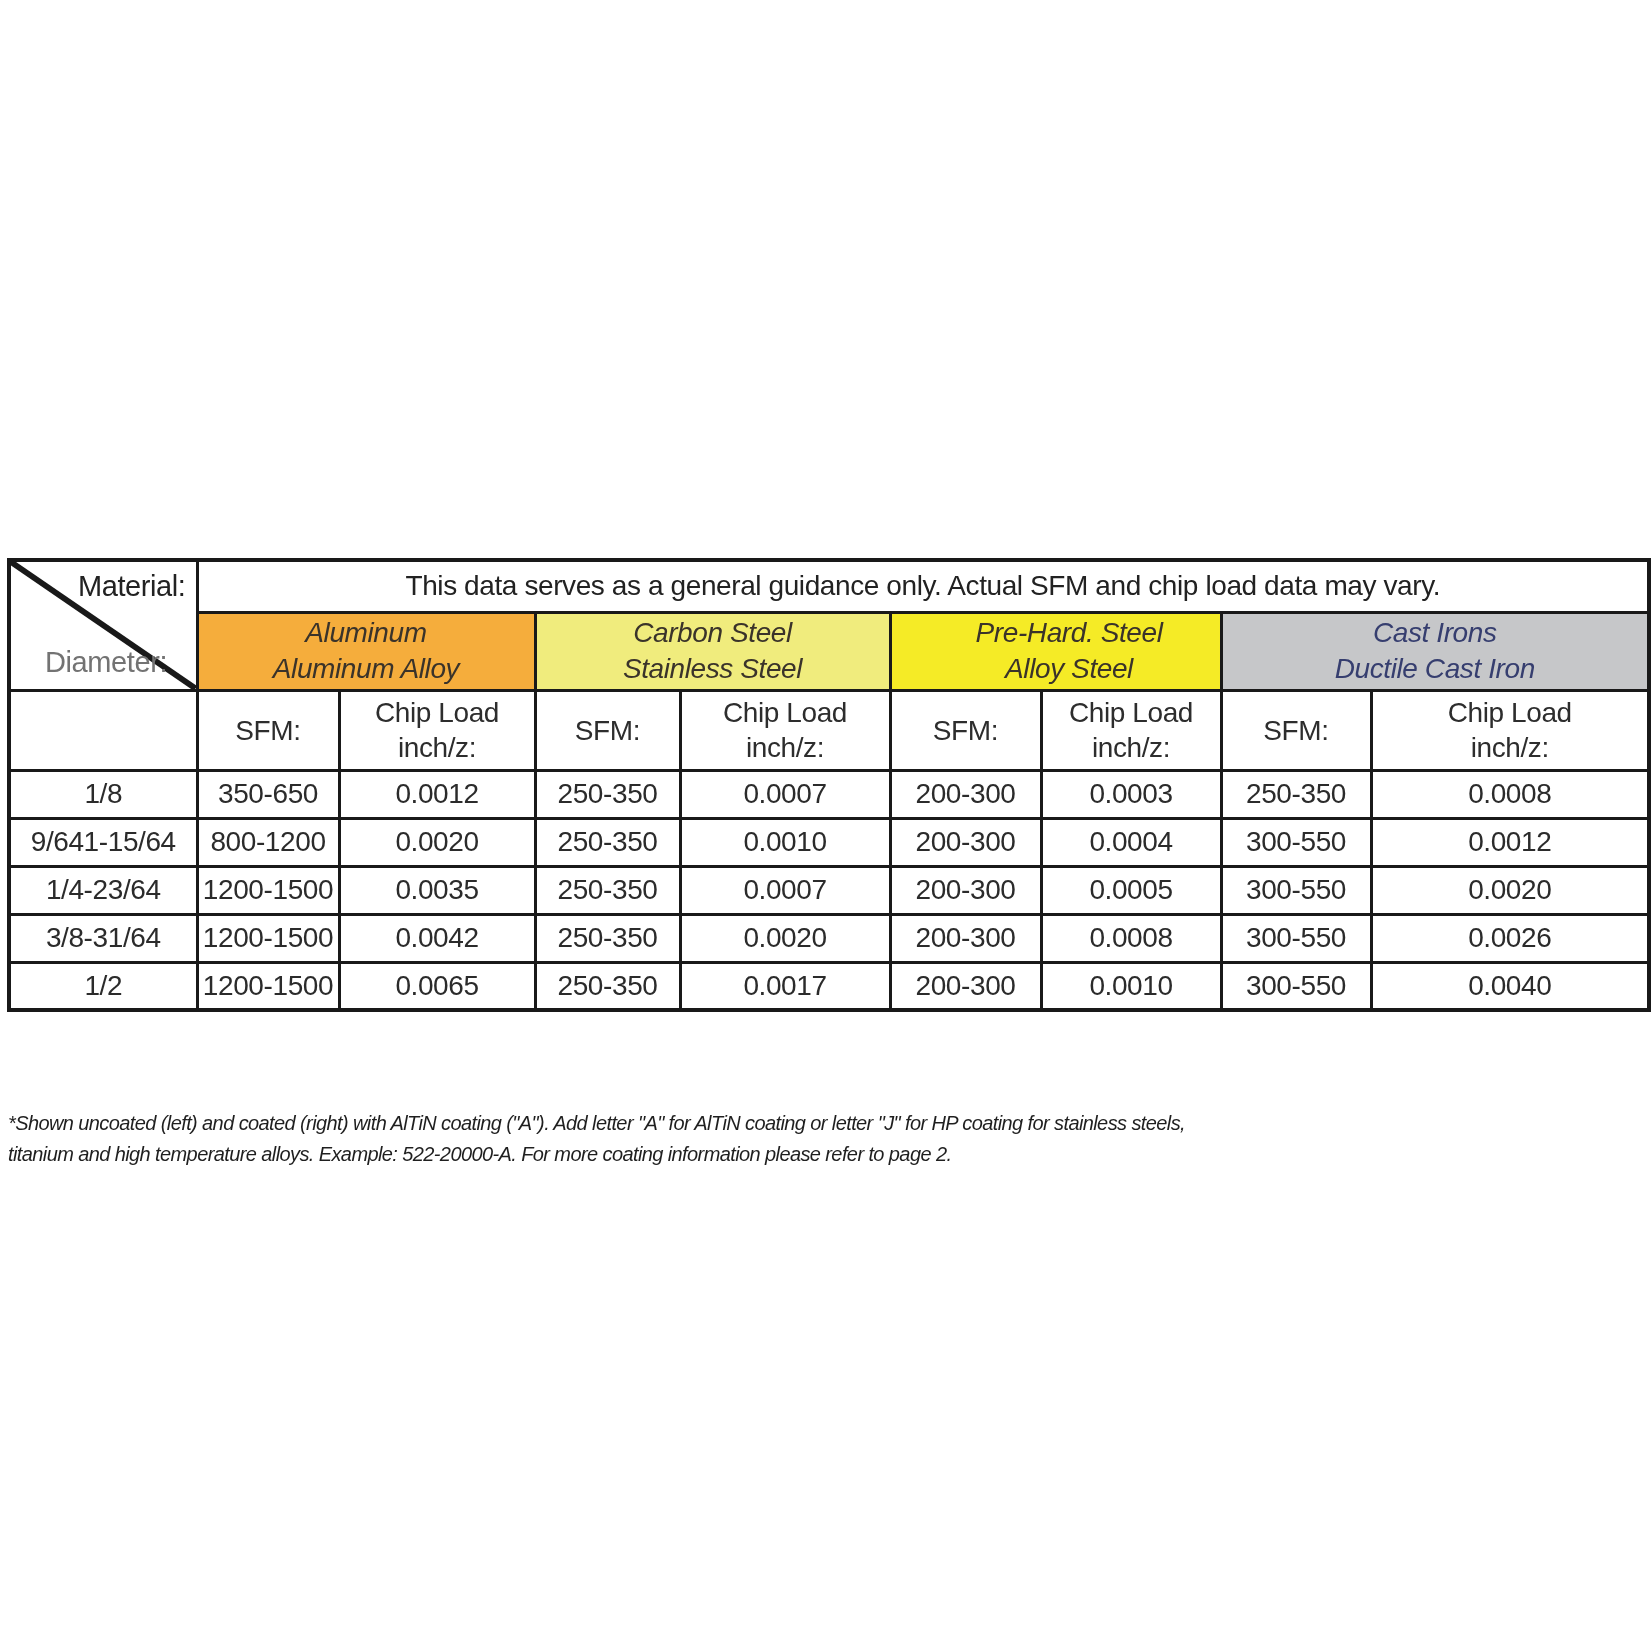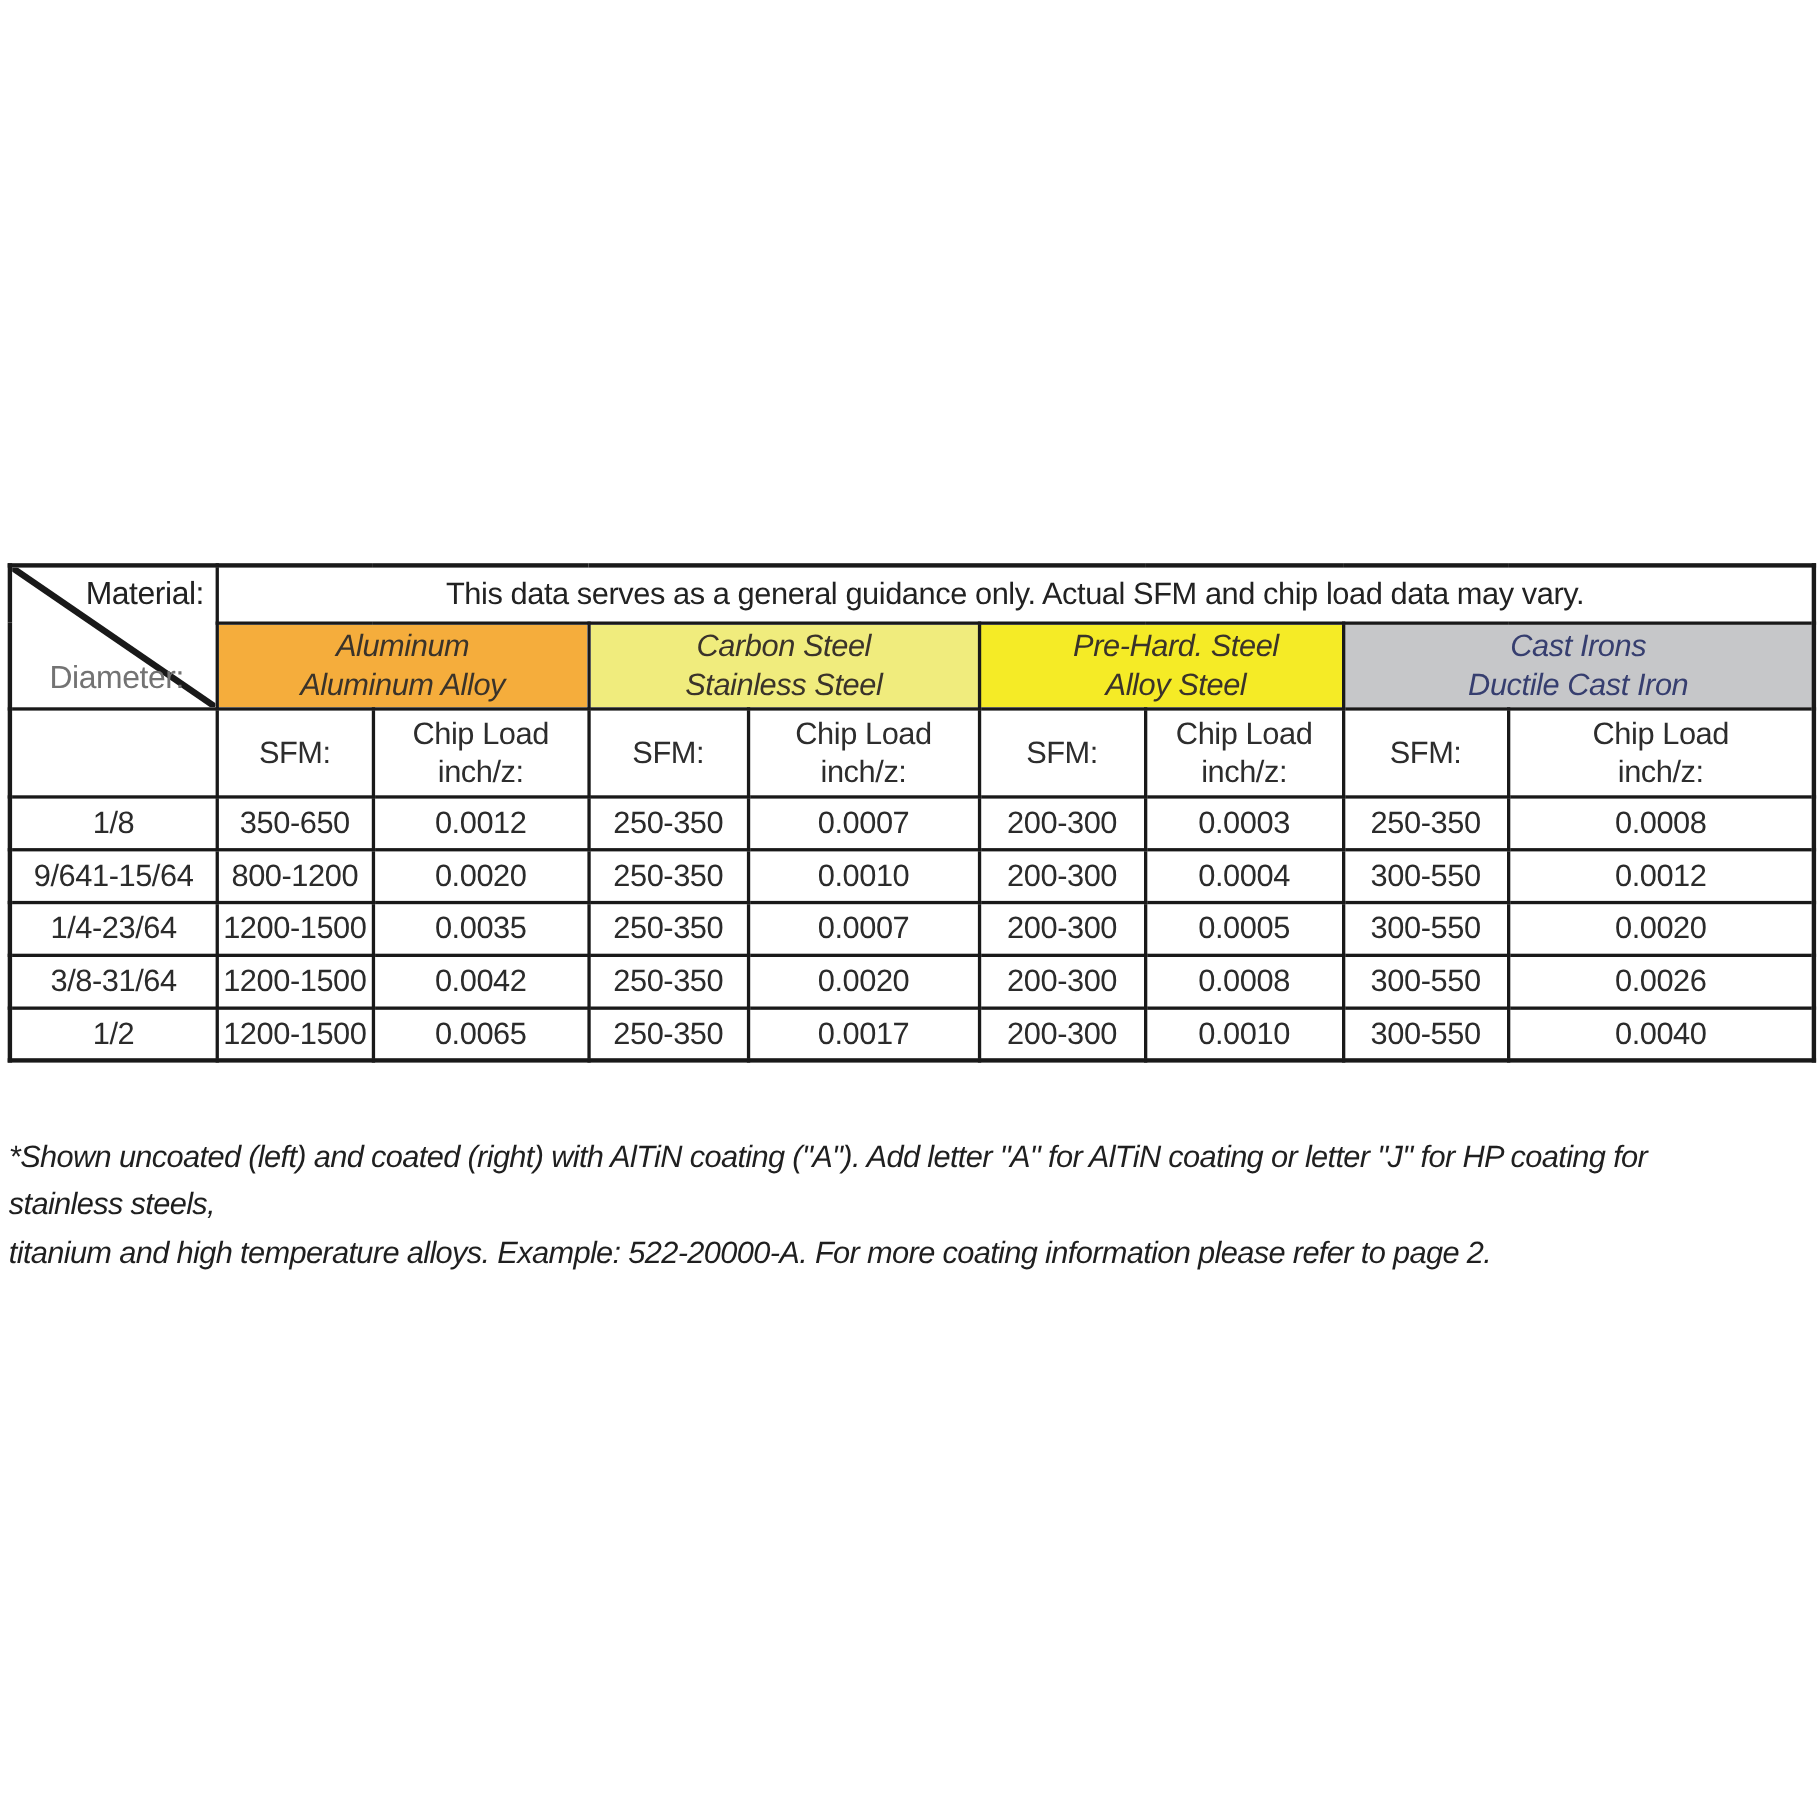--- a/index.html
+++ b/index.html
@@ -7,21 +7,21 @@
     width: 1652px; height: 1652px;
     background: #ffffff;
     font-family: "Liberation Sans", "DejaVu Sans", sans-serif;
     color: #2d2d2d;
     overflow: hidden;
   }
   .page { position: relative; width: 1652px; height: 1652px; background: #fff; }
 
   .data-table {
     position: absolute;
-    left: 7px; top: 512px;
+    left: 7px; top: 558px;
     width: 1640px;
     border-collapse: collapse;
     table-layout: fixed;
     background: #fff;
   }
   .data-table td, .data-table th {
     border: 3px solid #191919;
     text-align: center;
     vertical-align: middle;
     font-weight: normal;
@@ -56,23 +56,23 @@
     white-space: pre-line;
     color: #33302a;
   }
 
   .subheader-cell { font-size: 28px; line-height: 1.25; white-space: pre-line; color: #2d2d2d; }
 
   .value-cell, .diameter-cell { font-size: 28px; color: #2b2b2b; }
 
   .footnote {
     position: absolute;
-    left: 8px; top: 1030px;
+    left: 8px; top: 1108px;
     width: 1600px;
-    font-size: 28px;
+    font-size: 20px;
     font-style: italic;
     letter-spacing: -0.6px;
     line-height: 1.55;
     white-space: pre-line;
     color: #1f1f1f;
   }
 </style>
 </head>
 <body>
 

